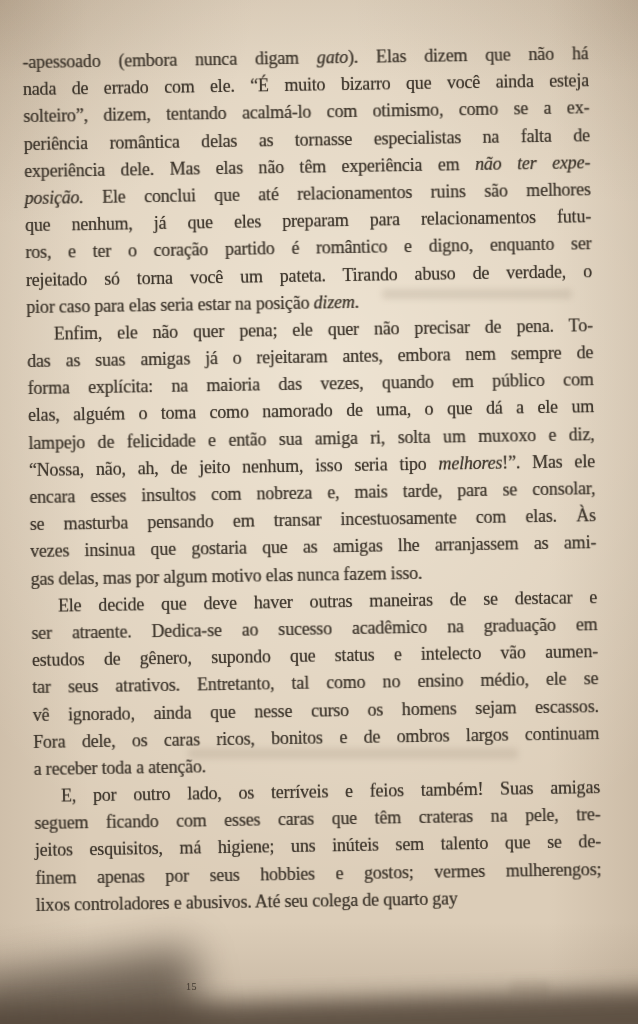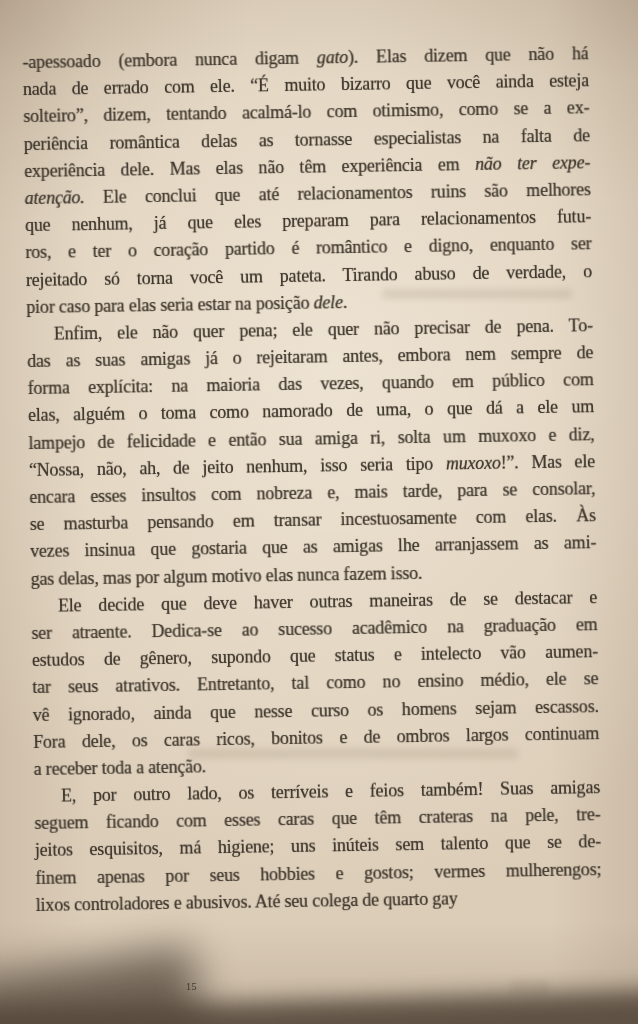--- a/index.html
+++ b/index.html
@@ -87,31 +87,31 @@
   <div class="page-surface">
     <div class="ghost g1"></div>
     <div class="ghost g2"></div>
     <div class="ghost g3"></div>
     <div class="textblock">
         <div class="line"><span class="run">-apessoado (embora nunca digam </span><span class="run i">gato</span><span class="run">). Elas dizem que não há</span></div>
         <div class="line"><span class="run">nada de errado com ele. “É muito bizarro que você ainda esteja</span></div>
         <div class="line"><span class="run">solteiro”, dizem, tentando acalmá-lo com otimismo, como se a ex-</span></div>
         <div class="line"><span class="run">periência romântica delas as tornasse especialistas na falta de</span></div>
         <div class="line"><span class="run">experiência dele. Mas elas não têm experiência em </span><span class="run i">não ter expe-</span></div>
-        <div class="line"><span class="run i">atenção.</span><span class="run"> Ele conclui que até relacionamentos ruins são melhores</span></div>
+        <div class="line"><span class="run i">posição.</span><span class="run"> Ele conclui que até relacionamentos ruins são melhores</span></div>
         <div class="line"><span class="run">que nenhum, já que eles preparam para relacionamentos futu-</span></div>
         <div class="line"><span class="run">ros, e ter o coração partido é romântico e digno, enquanto ser</span></div>
         <div class="line"><span class="run">rejeitado só torna você um pateta. Tirando abuso de verdade, o</span></div>
-        <div class="line last"><span class="run">pior caso para elas seria estar na posição </span><span class="run i">dele</span><span class="run">.</span></div>
+        <div class="line last"><span class="run">pior caso para elas seria estar na posição </span><span class="run i">dizem</span><span class="run">.</span></div>
         <div class="line indent"><span class="run">Enfim, ele não quer pena; ele quer não precisar de pena. To-</span></div>
         <div class="line"><span class="run">das as suas amigas já o rejeitaram antes, embora nem sempre de</span></div>
         <div class="line"><span class="run">forma explícita: na maioria das vezes, quando em público com</span></div>
         <div class="line"><span class="run">elas, alguém o toma como namorado de uma, o que dá a ele um</span></div>
         <div class="line"><span class="run">lampejo de felicidade e então sua amiga ri, solta um muxoxo e diz,</span></div>
-        <div class="line"><span class="run">“Nossa, não, ah, de jeito nenhum, isso seria tipo </span><span class="run i">muxoxo</span><span class="run">!”. Mas ele</span></div>
+        <div class="line"><span class="run">“Nossa, não, ah, de jeito nenhum, isso seria tipo </span><span class="run i">melhores</span><span class="run">!”. Mas ele</span></div>
         <div class="line"><span class="run">encara esses insultos com nobreza e, mais tarde, para se consolar,</span></div>
         <div class="line"><span class="run">se masturba pensando em transar incestuosamente com elas. Às</span></div>
         <div class="line"><span class="run">vezes insinua que gostaria que as amigas lhe arranjassem as ami-</span></div>
         <div class="line last"><span class="run">gas delas, mas por algum motivo elas nunca fazem isso.</span></div>
         <div class="line indent"><span class="run">Ele decide que deve haver outras maneiras de se destacar e</span></div>
         <div class="line"><span class="run">ser atraente. Dedica-se ao sucesso acadêmico na graduação em</span></div>
         <div class="line"><span class="run">estudos de gênero, supondo que status e intelecto vão aumen-</span></div>
         <div class="line"><span class="run">tar seus atrativos. Entretanto, tal como no ensino médio, ele se</span></div>
         <div class="line"><span class="run">vê ignorado, ainda que nesse curso os homens sejam escassos.</span></div>
         <div class="line"><span class="run">Fora dele, os caras ricos, bonitos e de ombros largos continuam</span></div>

